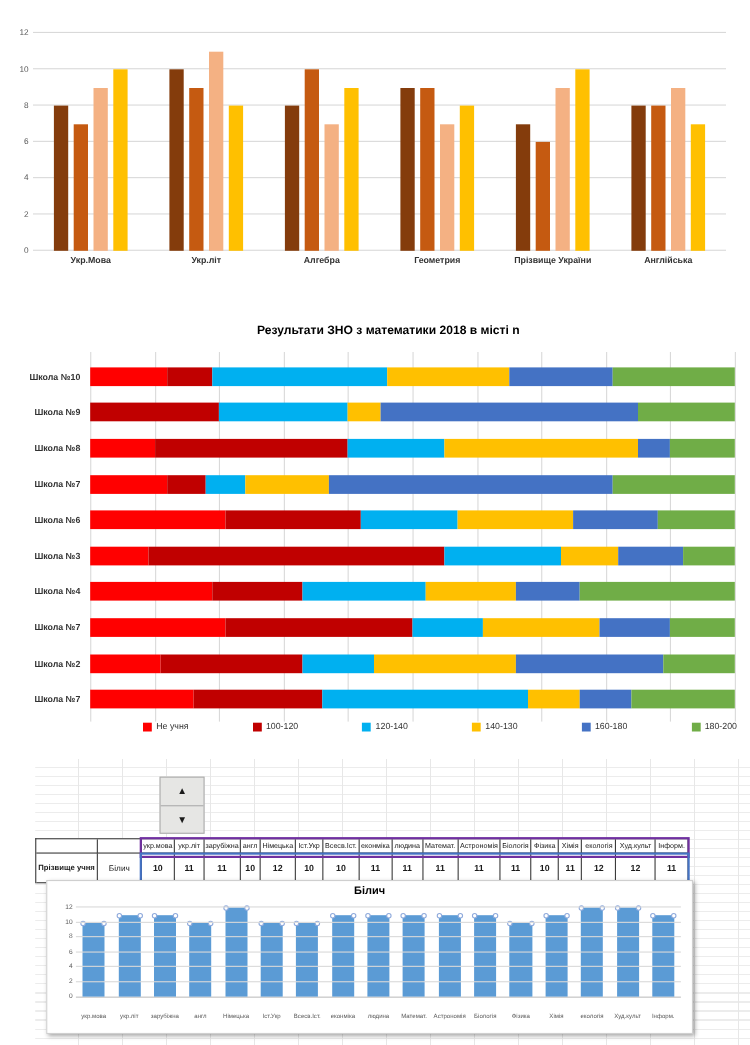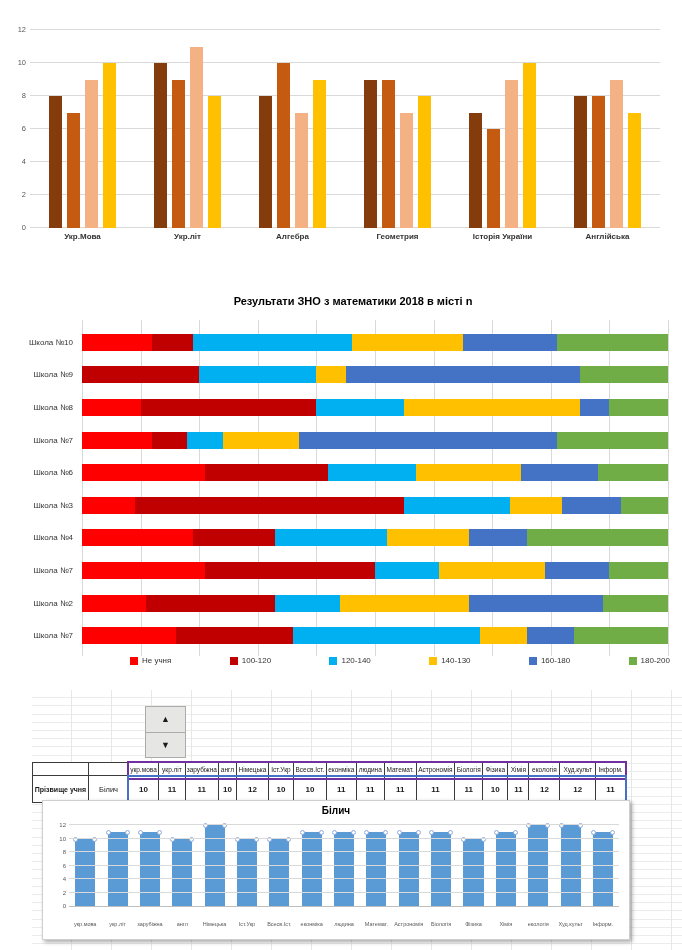--- a/index.html
+++ b/index.html
@@ -18,21 +18,21 @@
   .c1-cat{flex:1;text-align:center;font-size:8px;font-weight:bold;color:#333}
   .legend{position:absolute;display:flex;justify-content:space-between}
   #c1-legend{left:112px;right:122px;top:254px}
   .leg{display:flex;align-items:center;gap:4px;font-size:8px;color:#333}
   .sw{width:8px;height:8px;flex:none}
 
   
   #chart2{position:absolute;left:12px;top:286px;width:682px;height:400px}
   #c2-area{position:absolute;left:8px;top:40px;right:26px;height:326px;display:flex}
   #c2-labels{width:62px;display:flex;flex-direction:column}
-  .c2-label{flex:1;display:flex;align-items:center;justify-content:flex-end;padding-right:9px;font-size:8px;font-weight:normal;color:#333;white-space:nowrap}
+  .c2-label{flex:1;display:flex;align-items:center;justify-content:flex-end;padding-right:9px;font-size:8px;font-weight:bold;color:#333;white-space:nowrap}
   #c2-plot{flex:1;position:relative}
   .vgrid{position:absolute;top:-6px;bottom:-4px;width:1px;background:#D9D9D9}
   #c2-rows{position:absolute;left:0;right:0;top:0;bottom:0;display:flex;flex-direction:column}
   .c2-row{flex:1;display:flex;align-items:center}
   .c2-bar{height:17px;width:100%;display:flex}
   .c2-seg{height:100%}
   #c2-legend{left:118px;right:24px;top:370px}
 
   
   #sheet{position:absolute;left:0;top:690px;width:682px;height:260px}
@@ -124,21 +124,21 @@
           <div class="c1-bar" style="height: 75%; background: rgb(244, 177, 131);"></div>
           <div class="c1-bar" style="height: 58.3333%; background: rgb(255, 192, 0);"></div>
         </div>
       </div>
     </div>
   <div id="c1-cats">
       <div class="c1-cat">Укр.Мова</div>
       <div class="c1-cat">Укр.літ</div>
       <div class="c1-cat">Алгебра</div>
       <div class="c1-cat">Геометрия</div>
-      <div class="c1-cat">Історія України</div>
+      <div class="c1-cat">Прізвище України</div>
       <div class="c1-cat">Англійська</div>
     </div>
 </div>
 
 <div id="chart2">
   <div class="c-title" style="top:9px">Результати ЗНО з математики 2018 в місті n</div>
   <div id="c2-area">
     <div id="c2-labels">
         <div class="c2-label">Школа №10</div>
         <div class="c2-label">Школа №9</div>

